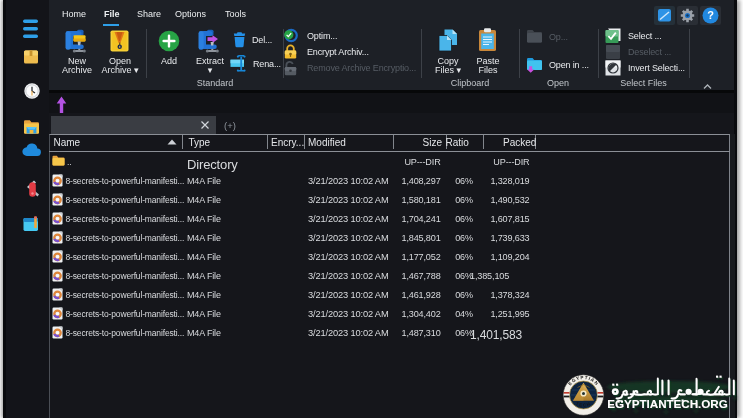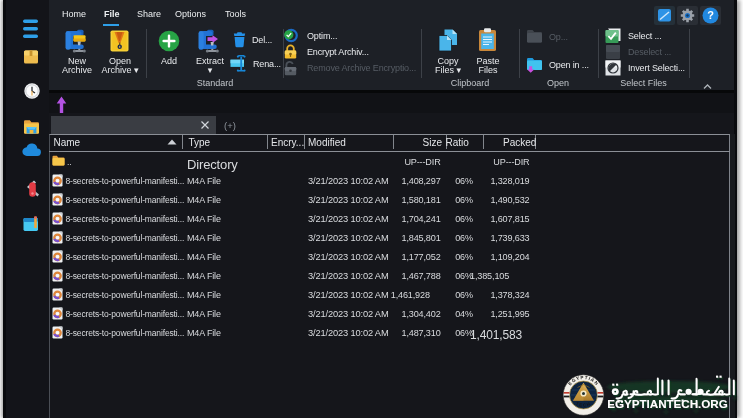--- a/index.html
+++ b/index.html
@@ -361,21 +361,21 @@
 <svg class="abs" style="left:52px;top:288px" width="11" height="13" viewBox="0 0 11 13">
       <rect x="0.5" y="0.5" width="10" height="12" rx="1.2" fill="#eef0f2"></rect>
       <path d="M7 0.5 h3.5 v3 z" fill="#c9cdd2"></path>
       <circle cx="5.5" cy="6.8" r="3.2" fill="none" stroke="#e0863a" stroke-width="2.3"></circle>
       <path d="M2.4 7.8 A3.2 3.2 0 0 0 7 9.6" fill="none" stroke="#7a4fd0" stroke-width="2.3"></path>
       <rect x="4.4" y="5.7" width="2.3" height="2.3" fill="#fcfdfe"></rect>
     </svg>
 <div class="mtxt" style="letter-spacing:-0.15px;left:65.5px;top:290px;font-size:8.5px;color:#d9dbde">8-secrets-to-powerful-manifesti...</div>
 <div class="mtxt" style="left:187px;top:290px;font-size:9px;color:#d9dbde">M4A File</div>
 <div class="mtxt" style="left:300px;top:290px;width:88.5px;text-align:right;font-size:9.3px;color:#d9dbde">3/21/2023 10:02 AM</div>
-<div class="mtxt" style="left:380px;top:290px;width:60.6px;text-align:center;font-size:9.1px;color:#d9dbde">1,461,928</div>
+<div class="mtxt" style="left:380px;top:290px;width:60.6px;text-align:right;font-size:9.1px;color:#d9dbde">1,461,928</div>
 <div class="mtxt" style="left:446px;top:290px;width:36px;text-align:center;font-size:9px;color:#d9dbde">06%</div>
 <div class="mtxt" style="left:470px;top:290px;width:59.5px;text-align:right;font-size:9.1px;color:#d9dbde">1,378,324</div>
 <svg class="abs" style="left:52px;top:307px" width="11" height="13" viewBox="0 0 11 13">
       <rect x="0.5" y="0.5" width="10" height="12" rx="1.2" fill="#eef0f2"></rect>
       <path d="M7 0.5 h3.5 v3 z" fill="#c9cdd2"></path>
       <circle cx="5.5" cy="6.8" r="3.2" fill="none" stroke="#e0863a" stroke-width="2.3"></circle>
       <path d="M2.4 7.8 A3.2 3.2 0 0 0 7 9.6" fill="none" stroke="#7a4fd0" stroke-width="2.3"></path>
       <rect x="4.4" y="5.7" width="2.3" height="2.3" fill="#fcfdfe"></rect>
     </svg>
 <div class="mtxt" style="letter-spacing:-0.15px;left:65.5px;top:309px;font-size:8.5px;color:#d9dbde">8-secrets-to-powerful-manifesti...</div>

